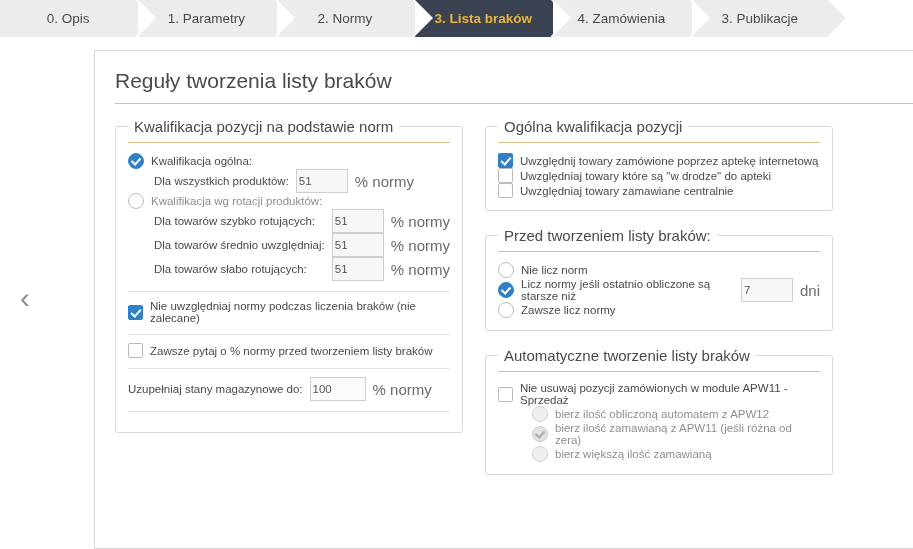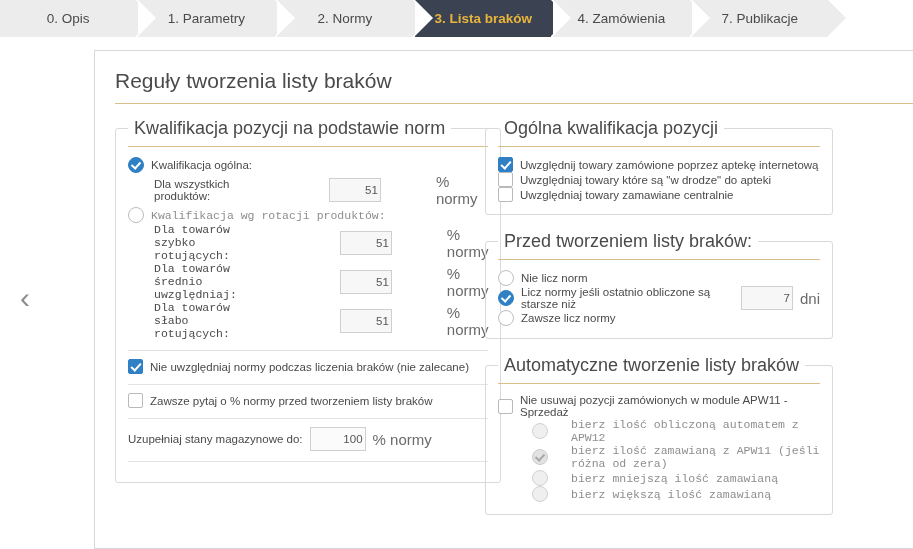--- a/index.html
+++ b/index.html
@@ -115,21 +115,21 @@
   .col-right { width: 348px; }
 
   fieldset.box {
     border: 1px solid #d9d9d9;
     border-radius: 3px;
     margin: 0 0 16px 0;
     padding: 4px 12px 12px 12px;
     box-sizing: border-box;
   }
   fieldset.box > legend {
-    font-size: 18px;
+    font-size: 15px;
     color: #4a4a4a;
     padding: 0 6px;
   }
   .legend-rule {
     height: 1px;
     background: #d9c08a;
     margin: 3px 0 10px 0;
   }
 
   .hint {
@@ -141,22 +141,22 @@
 
   
   .row {
     display: flex;
     align-items: center;
     margin: 0 0;
     font-size: 11.5px;
     color: #4a4a4a;
   }
   .row .txt { margin-left: 7px; }
-  .indent1 { padding-left: 26px; gap: 48px; }
-  .indent2 { padding-left: 34px; gap: 16px; }
+  .indent1 { padding-left: 26px; }
+  .indent2 { padding-left: 34px; }
 
   .cbox {
     width: 15px; height: 15px;
     border: 1px solid #b9b9b9;
     background: #fff;
     border-radius: 2px;
     box-sizing: border-box;
     flex: 0 0 auto;
     display: inline-block;
     position: relative;
@@ -204,30 +204,30 @@
   }
   .radio.disabled-checked::after {
     content: "";
     position: absolute;
     left: 4px; top: 2px;
     width: 4px; height: 7px;
     border: solid #a8a8a8;
     border-width: 0 2px 2px 0;
     transform: rotate(42deg);
   }
-  .dim { color: #8e8e8e; font-family: Liberation Mono, monospace; }
+  .dim { color: #8e8e8e; }
 
   input.num {
     width: 52px;
     height: 24px;
     border: 1px solid #cfcfcf;
     background: #f7f7f7;
     font-size: 11.5px;
     color: #555;
-    text-align: right;
+    text-align: left;
     box-sizing: border-box;
     font-family: "Liberation Sans", sans-serif;
     margin: 0 7px;
   }
   input.num.wide { width: 56px; background: #fbfbfb; }
   .unit { font-size: 15px; color: #6b6b6b; }
   .lbl-left { font-size: 11.5px; color: #4a4a4a; }
 
   .divider {
     height: 1px;
@@ -249,21 +249,21 @@
   <div class="step">
     <span class="lbl">2. Normy</span>
   </div>
   <div class="step active">
     <span class="lbl">3. Lista braków</span>
   </div>
   <div class="step">
     <span class="lbl">4. Zamówienia</span>
   </div>
   <div class="step">
-    <span class="lbl">7. Publikacje</span>
+    <span class="lbl">3. Publikacje</span>
   </div>
 </div>
 
 <div class="nav-arrow left">‹</div>
 <div class="nav-arrow right">›</div>
 
 <div class="panel">
   <div class="panel-title">Reguły tworzenia listy braków</div>
   <div class="panel-title-rule"></div>
 
@@ -393,23 +393,19 @@
         <div class="row indent2">
           <span class="radio disabled"></span>
           <span class="txt dim">bierz ilość obliczoną automatem z APW12</span>
         </div>
         <div class="row indent2">
           <span class="radio disabled-checked"></span>
           <span class="txt dim">bierz ilość zamawianą z APW11 (jeśli różna od zera)</span>
         </div>
         <div class="row indent2">
           <span class="radio disabled"></span>
-          <span class="txt dim">bierz mniejszą ilość zamawianą</span>
-        </div>
-        <div class="row indent2">
-          <span class="radio disabled"></span>
           <span class="txt dim">bierz większą ilość zamawianą</span>
         </div>
       </fieldset>
 
     </div>
   </div>
 </div>
 
 </body></html>

